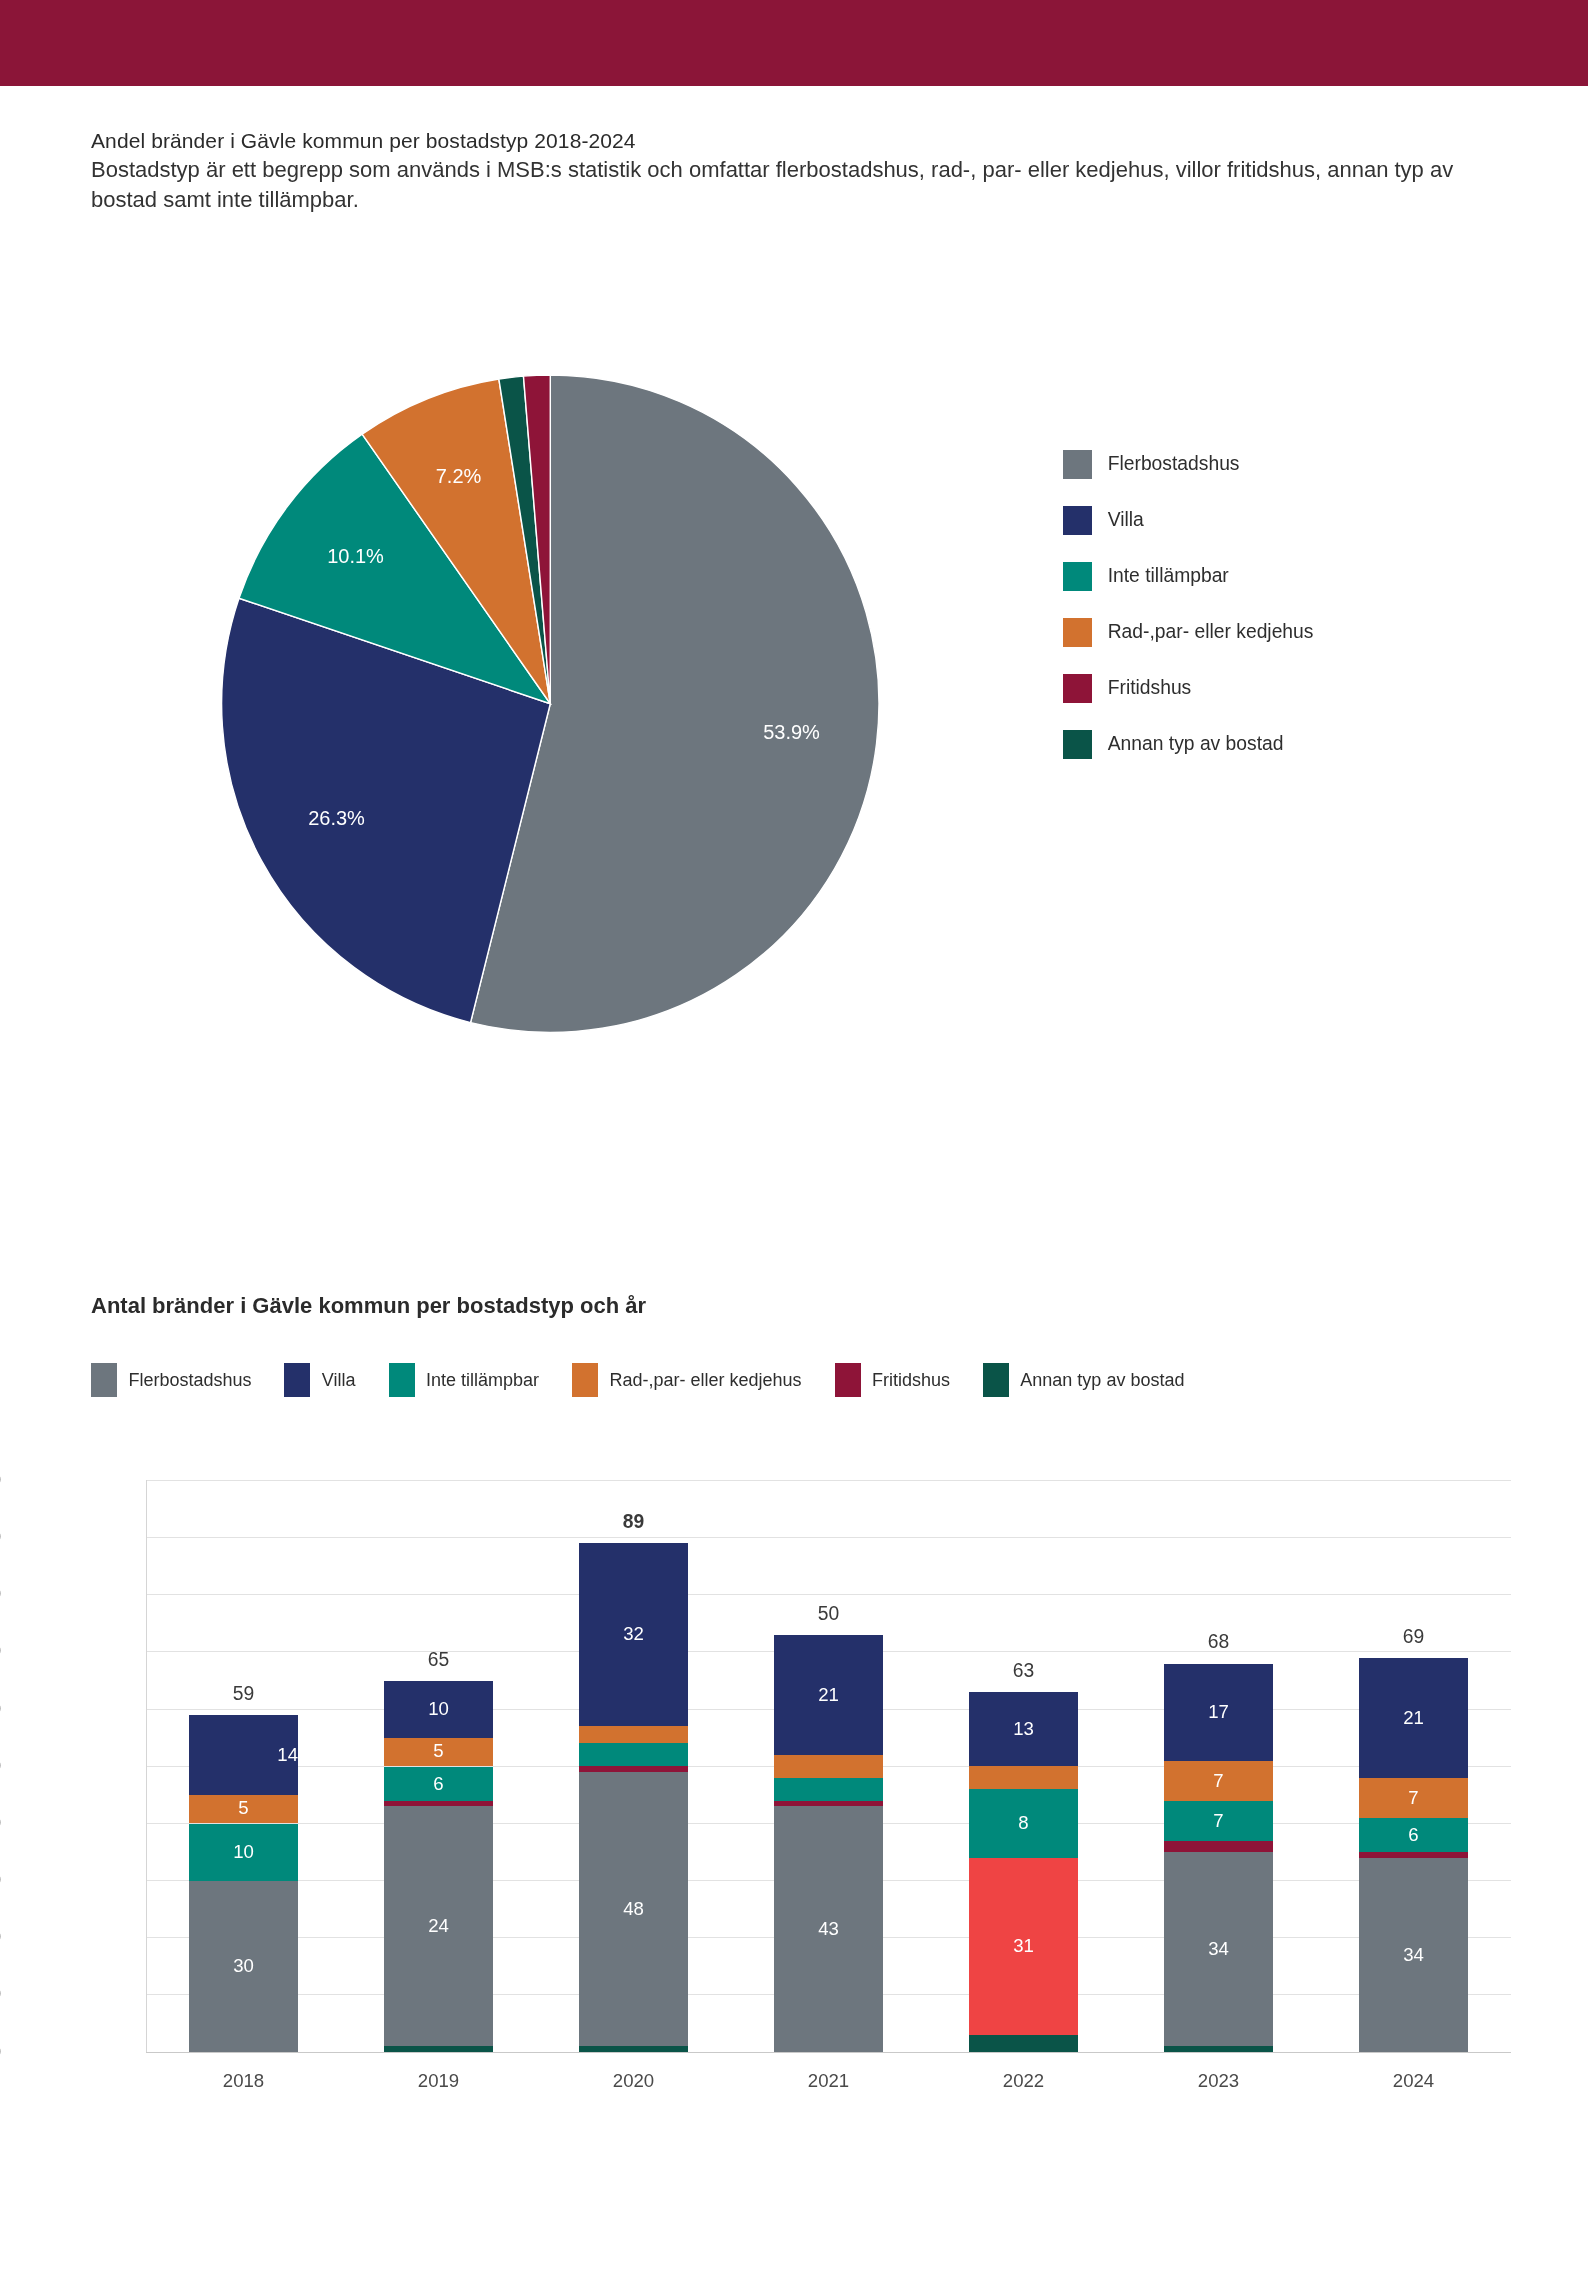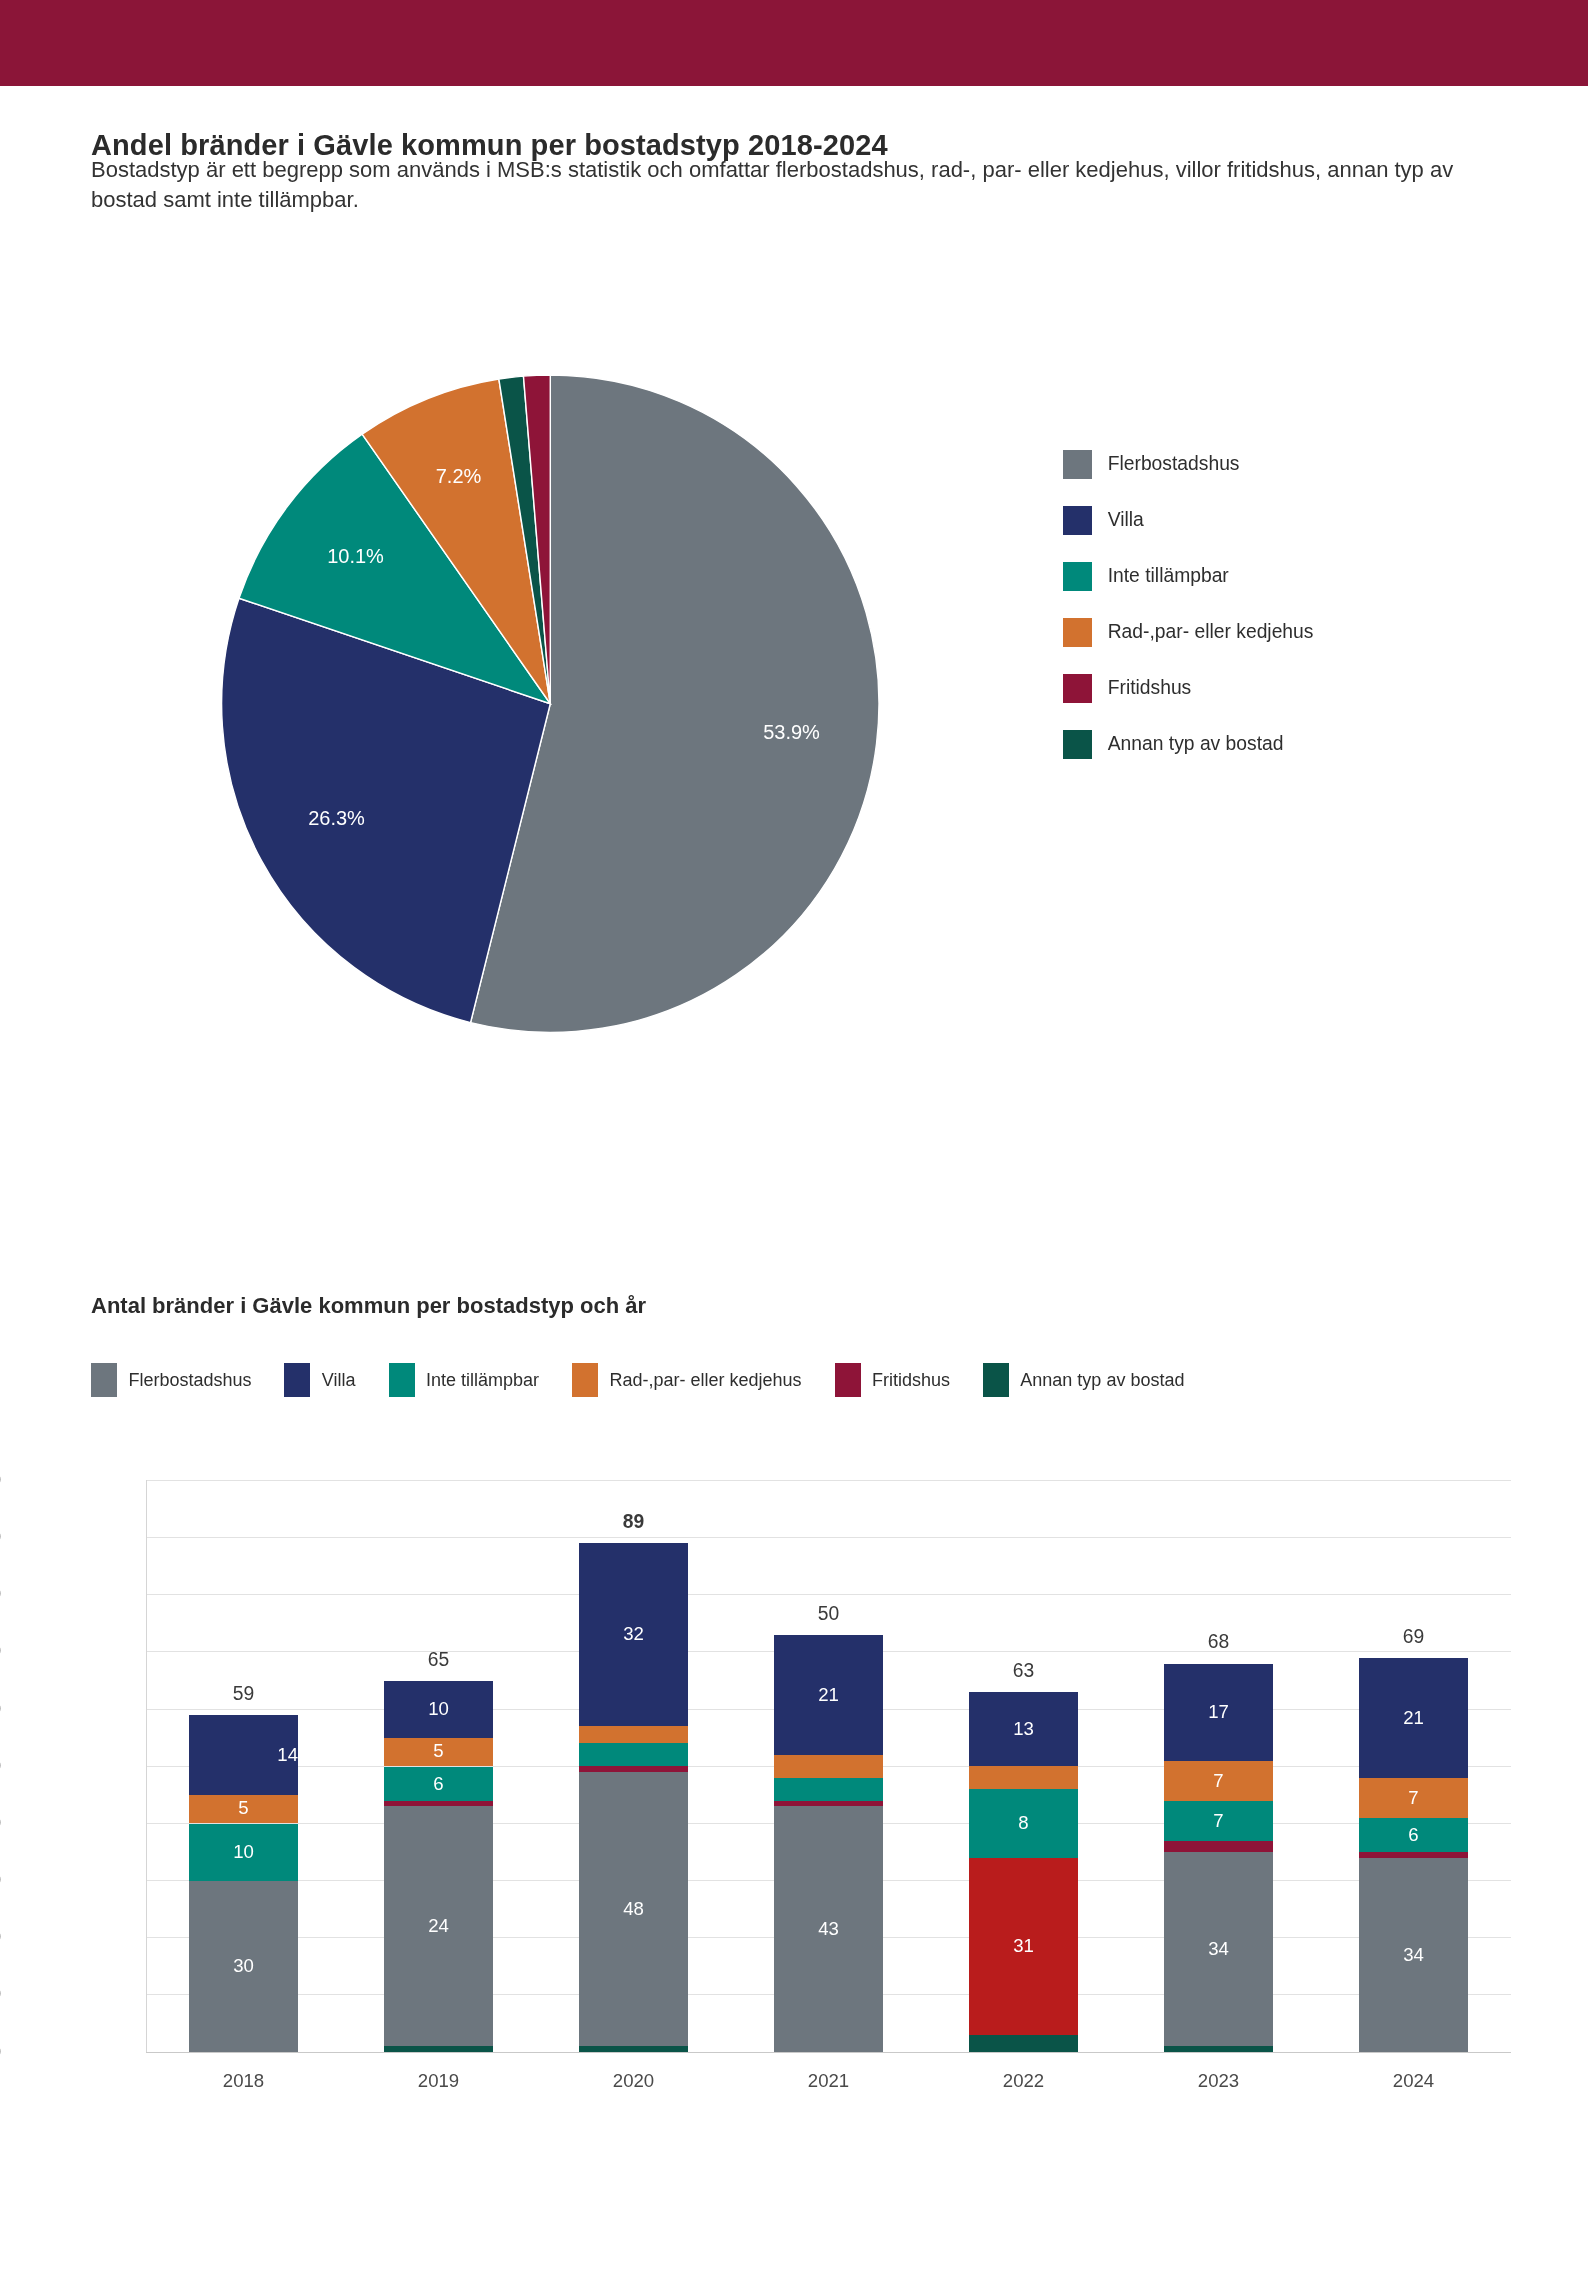--- a/index.html
+++ b/index.html
@@ -10,21 +10,21 @@
   }
   .header-bar{
     position:absolute;left:0;top:0;width:1588px;height:86px;
     background:#8B1538;
   }
   .content{
     position:absolute;left:0;top:86px;width:1588px;
   }
   .page-title{
     position:absolute;left:91px;top:43px;
-    font-size:29px;font-weight:bold;color:#2b2b2b;letter-spacing:0.1px;
+    font-size:21px;font-weight:normal;color:#2b2b2b;letter-spacing:0.1px;
     white-space:nowrap;
   }
   .page-desc{
     position:absolute;left:91px;top:69px;width:1400px;
     font-size:22px;line-height:1.38;color:#333333;font-weight:normal;
   }
 
   
   .pie-block{position:absolute;left:0;top:214px;width:1588px;height:843px;}
   .pie-svg{position:absolute;left:143px;top:0px;}
@@ -236,21 +236,21 @@
           <div class="seg" style="background: rgb(0, 137, 123); height: 23px; bottom: 251px;"></div>
           <div class="seg" style="background: rgb(210, 114, 47); height: 23px; bottom: 274px;"></div>
           <div class="seg" style="background: rgb(36, 48, 106); height: 120px; bottom: 297px;">
             <span class="seg-label">21</span>
           </div>
         </div>
         <div class="bar-total" style="left: 628px; top: 123px;">50</div>
         <div class="xtick" style="left: 628px; top: 590px;">2021</div>
         <div class="bar-col" style="left: 823px;">
           <div class="seg" style="background: rgb(10, 84, 72); height: 17px; bottom: 0px;"></div>
-          <div class="seg" style="background: #b91c1c; height: 177px; bottom: 17px; text-align: center;">
+          <div class="seg" style="background: #ef4444; height: 177px; bottom: 17px; text-align: center;">
             <span class="seg-label">31</span>
           </div>
           <div class="seg" style="background: rgb(0, 137, 123); height: 69px; bottom: 194px;">
             <span class="seg-label">8</span>
           </div>
           <div class="seg" style="background: rgb(210, 114, 47); height: 23px; bottom: 263px;"></div>
           <div class="seg" style="background: rgb(36, 48, 106); height: 74px; bottom: 286px;">
             <span class="seg-label">13</span>
           </div>
         </div>

